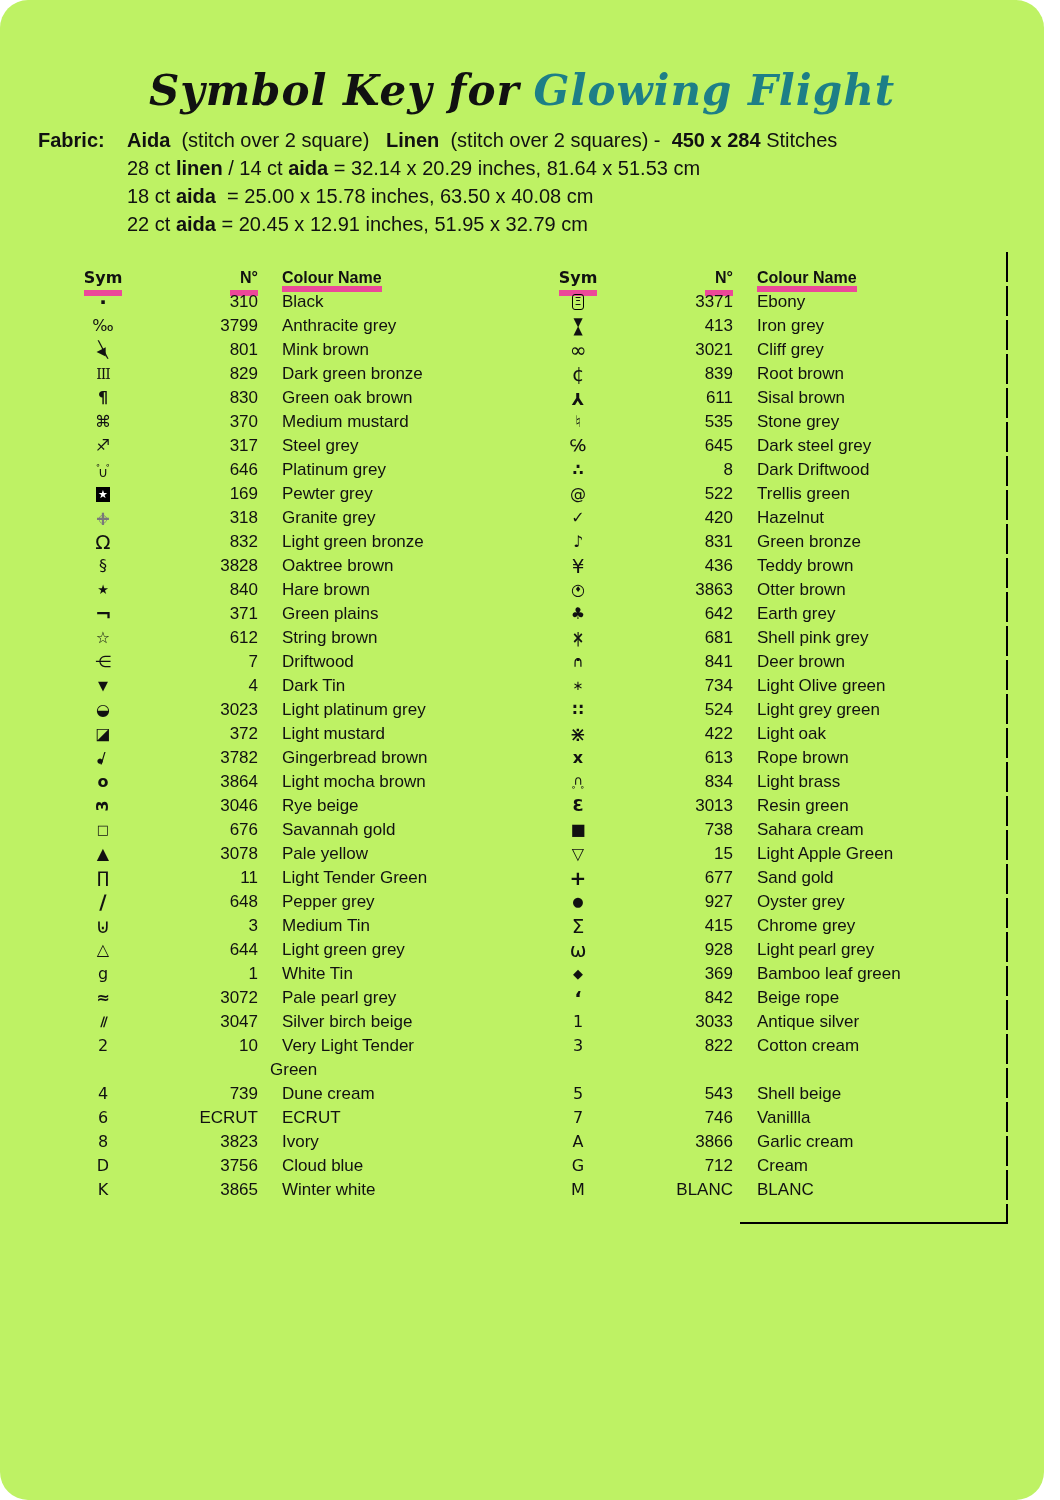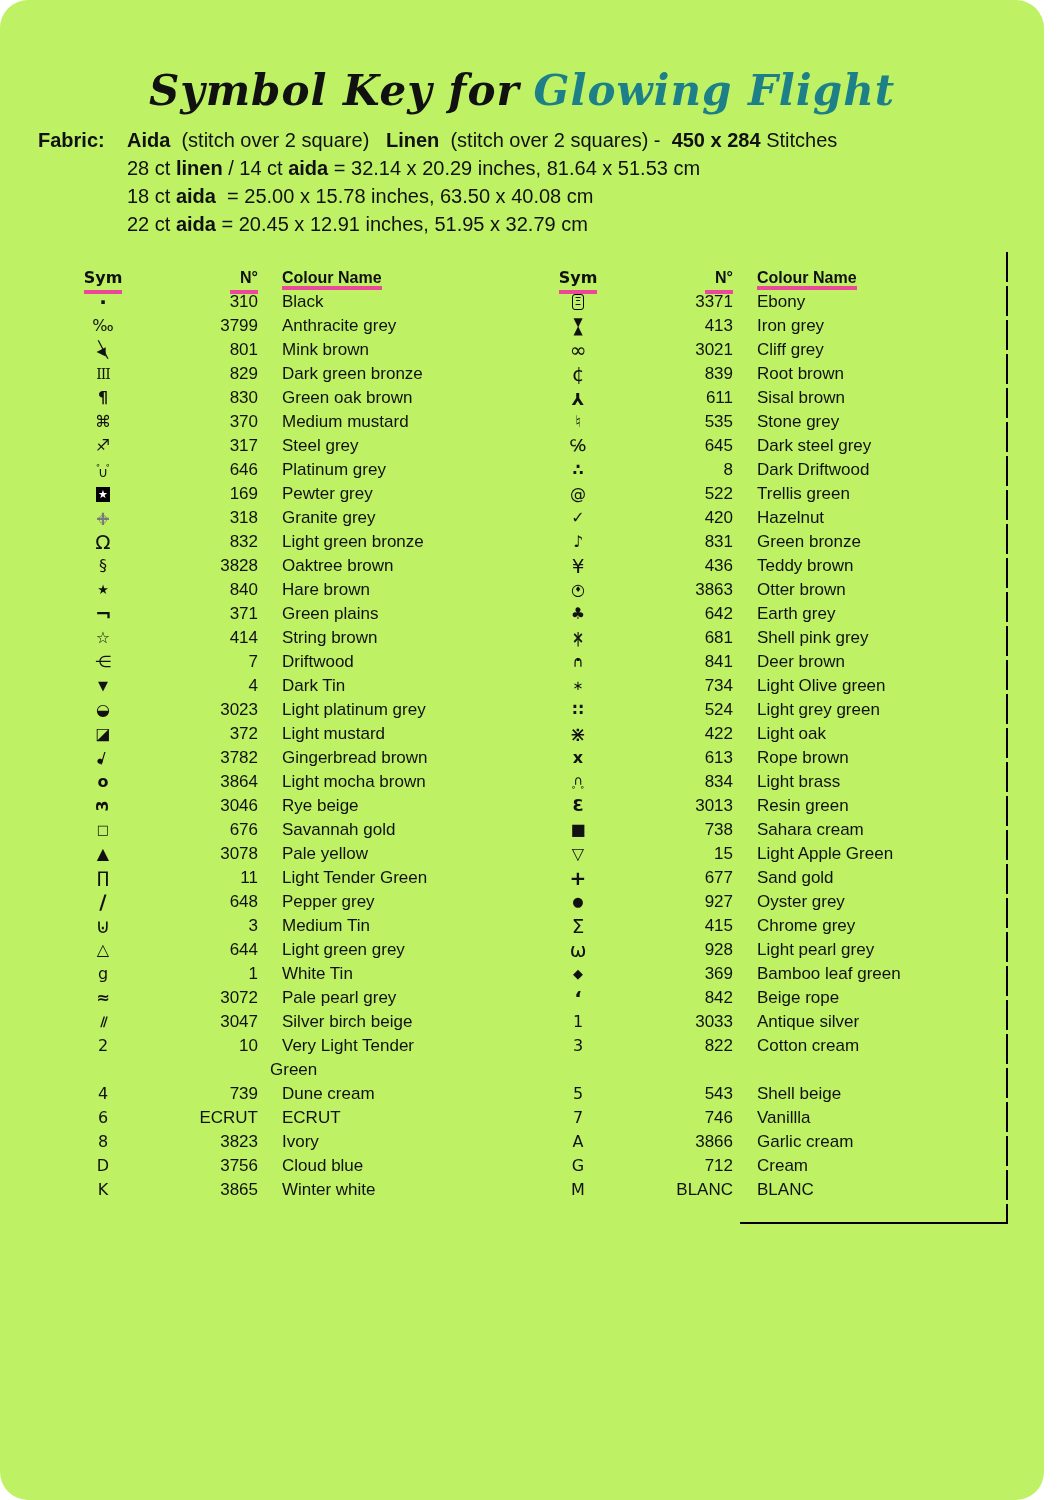--- a/index.html
+++ b/index.html
@@ -21,21 +21,21 @@
   .key-col{width:430px;}
   .key-col.right{width:473px;}
   .krow{display:grid;grid-template-columns:86px 112px 24px 1fr;height:24px;
         line-height:24px;font-size:17px;}
   .krow.header{font-weight:bold;font-size:16px;}
   .cell{display:block;}
   .cell.sym{display:flex;align-items:center;justify-content:center;
             font-family:"DejaVu Sans",sans-serif;font-size:16px;}
   .cell.num{text-align:right;}
   .cell.cname{grid-column:4;}
-  .u{border-bottom:4px solid #ec4899;padding-bottom:0px;}
+  .u{border-bottom:6px solid #ec4899;padding-bottom:0px;}
   .krow.header .num .u{display:inline-block;min-width:28px;text-align:right;}
   .cname.cont{margin-left:-12px;}
   
   .b{font-weight:bold;}
   .sm{font-size:13px;}
   .lg{font-size:20px;}
   .tight{letter-spacing:-2px;}
   .serif{font-family:"DejaVu Serif",serif;font-size:14px;letter-spacing:-1px;}
   .grey{color:#7a7a7a;}
   .rot270{display:inline-block;transform:rotate(-90deg);}
@@ -214,21 +214,21 @@
               <span class="flipx lg">⌐</span>
             </span>
             <span class="cell num">371</span>
             <span class="cell"></span>
             <span class="cell cname">Green plains</span>
           </div>
           <div class="krow">
             <span class="cell sym">
               <span>☆</span>
             </span>
-            <span class="cell num">414</span>
+            <span class="cell num">612</span>
             <span class="cell"></span>
             <span class="cell cname">String brown</span>
           </div>
           <div class="krow">
             <span class="cell sym">
               <span>⋲</span>
             </span>
             <span class="cell num">7</span>
             <span class="cell"></span>
             <span class="cell cname">Driftwood</span>

